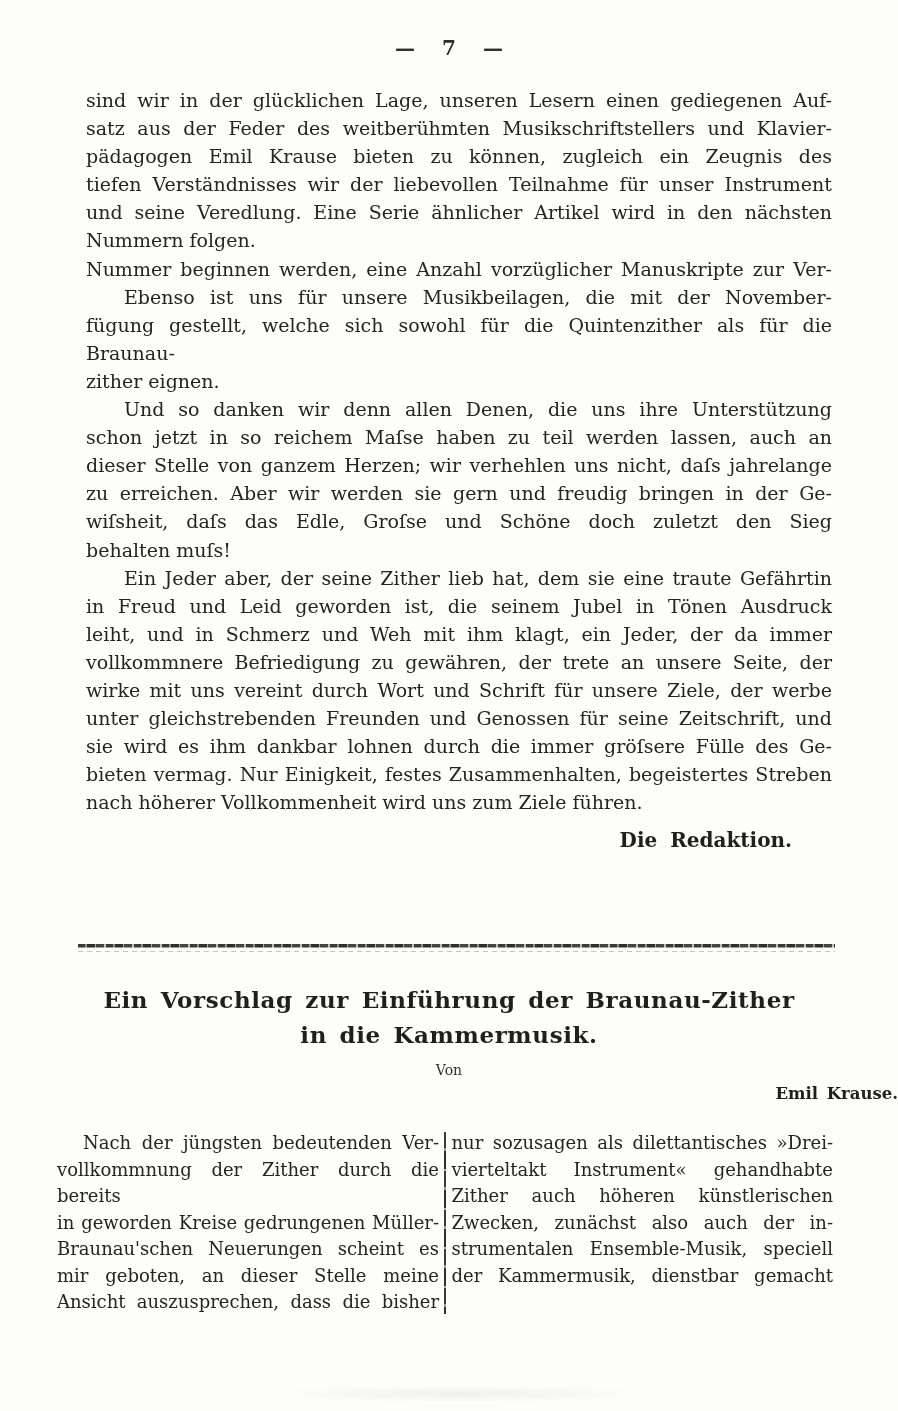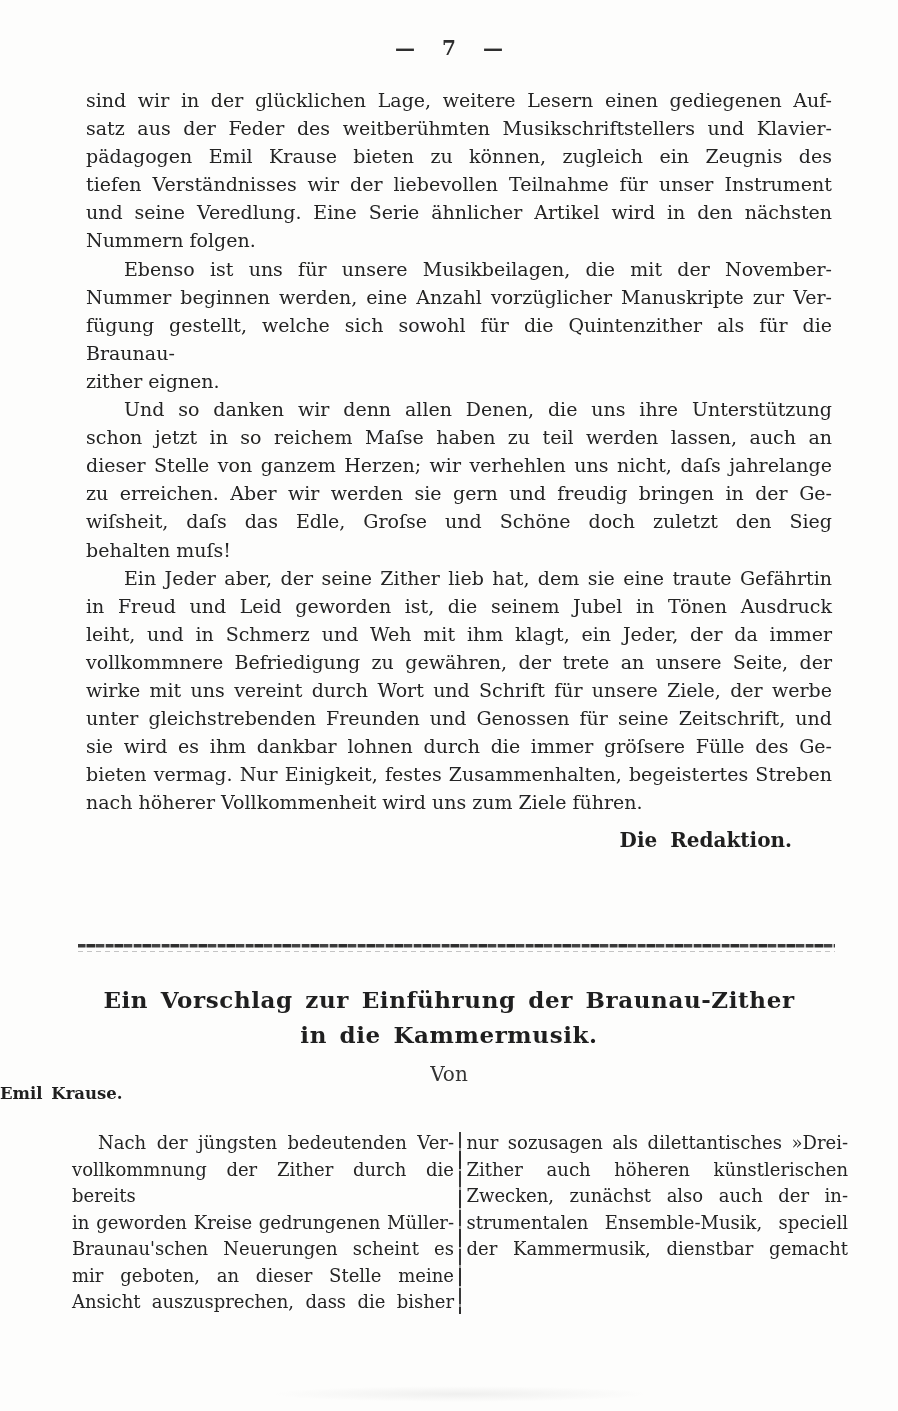--- a/index.html
+++ b/index.html
@@ -84,38 +84,38 @@
     letter-spacing: 0.6px;
     word-spacing: 4px;
     color: #1f1f1f;
   }
   .byline {
     position: absolute;
     top: 1062px;
     left: 0;
     width: 100%;
     text-align: center;
-    font-size: 20px;
+    font-size: 14px;
     color: #333;
   }
   .author {
     position: absolute;
     top: 1084px;
     left: 0;
     width: 100%;
-    text-align: left;
+    text-align: right;
     font-size: 16.5px;
     font-weight: bold;
     word-spacing: 3px;
     color: #1f1f1f;
   }
   .columns {
     position: absolute;
     top: 1130px;
-    left: 72px;
+    left: 57px;
     width: 776px;
     display: flex;
     align-items: stretch;
     font-size: 18px;
     line-height: 26.5px;
   }
   .col.left  { width: 382px; }
   .col.right { flex: 1; }
   .col-divider {
     width: 1.5px;
@@ -133,28 +133,28 @@
   }
 </style>
 </head>
 <body>
 
 <div class="page">
 
   <div class="page-number">— 7 —</div>
 
   <div class="editorial">
-      <div class="line">sind wir in der glücklichen Lage, weitere Lesern einen gediegenen Auf-</div>
+      <div class="line">sind wir in der glücklichen Lage, unseren Lesern einen gediegenen Auf-</div>
       <div class="line">satz aus der Feder des weitberühmten Musikschriftstellers und Klavier-</div>
       <div class="line">pädagogen Emil Krause bieten zu können, zugleich ein Zeugnis des</div>
       <div class="line">tiefen Verständnisses wir der liebevollen Teilnahme für unser Instrument</div>
       <div class="line">und seine Veredlung. Eine Serie ähnlicher Artikel wird in den nächsten</div>
       <div class="line last">Nummern folgen.</div>
+      <div class="line">Nummer beginnen werden, eine Anzahl vorzüglicher Manuskripte zur Ver-</div>
       <div class="line indent">Ebenso ist uns für unsere Musikbeilagen, die mit der November-</div>
-      <div class="line">Nummer beginnen werden, eine Anzahl vorzüglicher Manuskripte zur Ver-</div>
       <div class="line">fügung gestellt, welche sich sowohl für die Quintenzither als für die Braunau-</div>
       <div class="line last">zither eignen.</div>
       <div class="line indent">Und so danken wir denn allen Denen, die uns ihre Unterstützung</div>
       <div class="line">schon jetzt in so reichem Maſse haben zu teil werden lassen, auch an</div>
       <div class="line">dieser Stelle von ganzem Herzen; wir verhehlen uns nicht, daſs jahrelange</div>
       <div class="line">zu erreichen. Aber wir werden sie gern und freudig bringen in der Ge-</div>
       <div class="line">wiſsheit, daſs das Edle, Groſse und Schöne doch zuletzt den Sieg</div>
       <div class="line last">behalten muſs!</div>
       <div class="line indent">Ein Jeder aber, der seine Zither lieb hat, dem sie eine traute Gefährtin</div>
       <div class="line">in Freud und Leid geworden ist, die seinem Jubel in Tönen Ausdruck</div>
@@ -185,20 +185,21 @@
         <div class="line indent">Nach der jüngsten bedeutenden Ver-</div>
         <div class="line">vollkommnung der Zither durch die bereits</div>
         <div class="line">in geworden Kreise gedrungenen Müller-</div>
         <div class="line">Braunau'schen Neuerungen scheint es</div>
         <div class="line">mir geboten, an dieser Stelle meine</div>
         <div class="line">Ansicht auszusprechen, dass die bisher</div>
       </div>
     <div class="col-divider"></div>
     <div class="col right">
         <div class="line">nur sozusagen als dilettantisches »Drei-</div>
+        <div class="line">vierteltakt Instrument« gehandhabte</div>
         <div class="line">Zither auch höheren künstlerischen</div>
         <div class="line">Zwecken, zunächst also auch der in-</div>
         <div class="line">strumentalen Ensemble-Musik, speciell</div>
         <div class="line">der Kammermusik, dienstbar gemacht</div>
       </div>
   </div>
 
   <div class="smudge"></div>
 
 </div>

